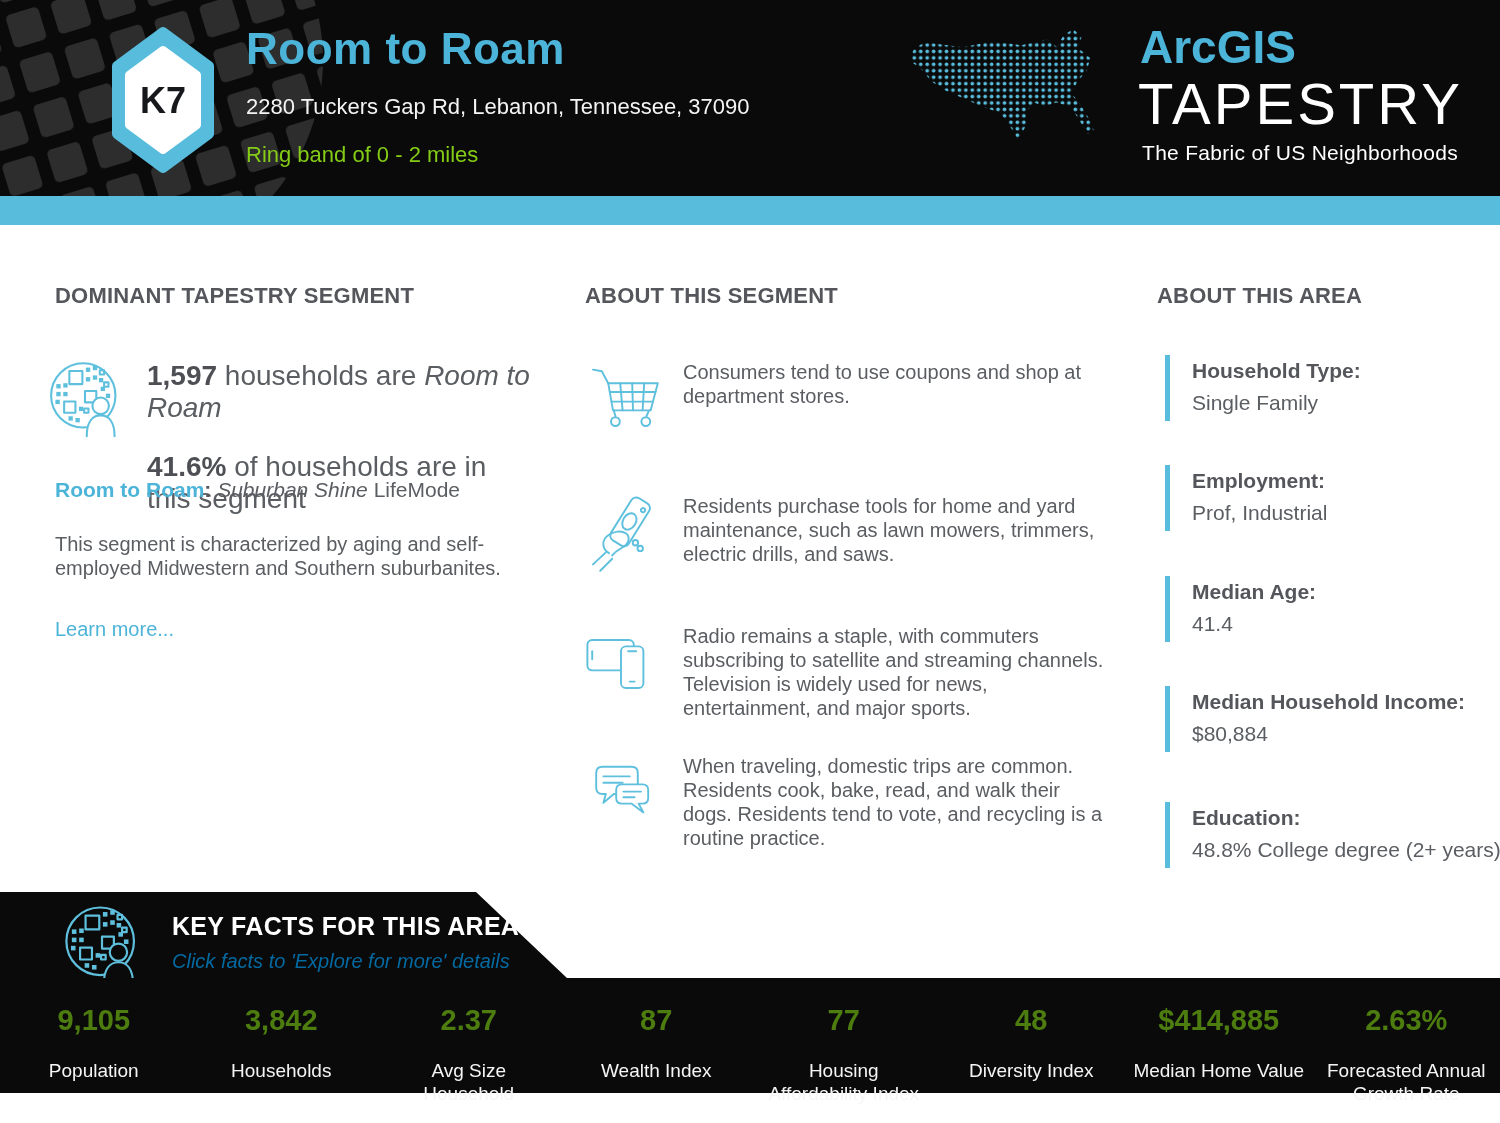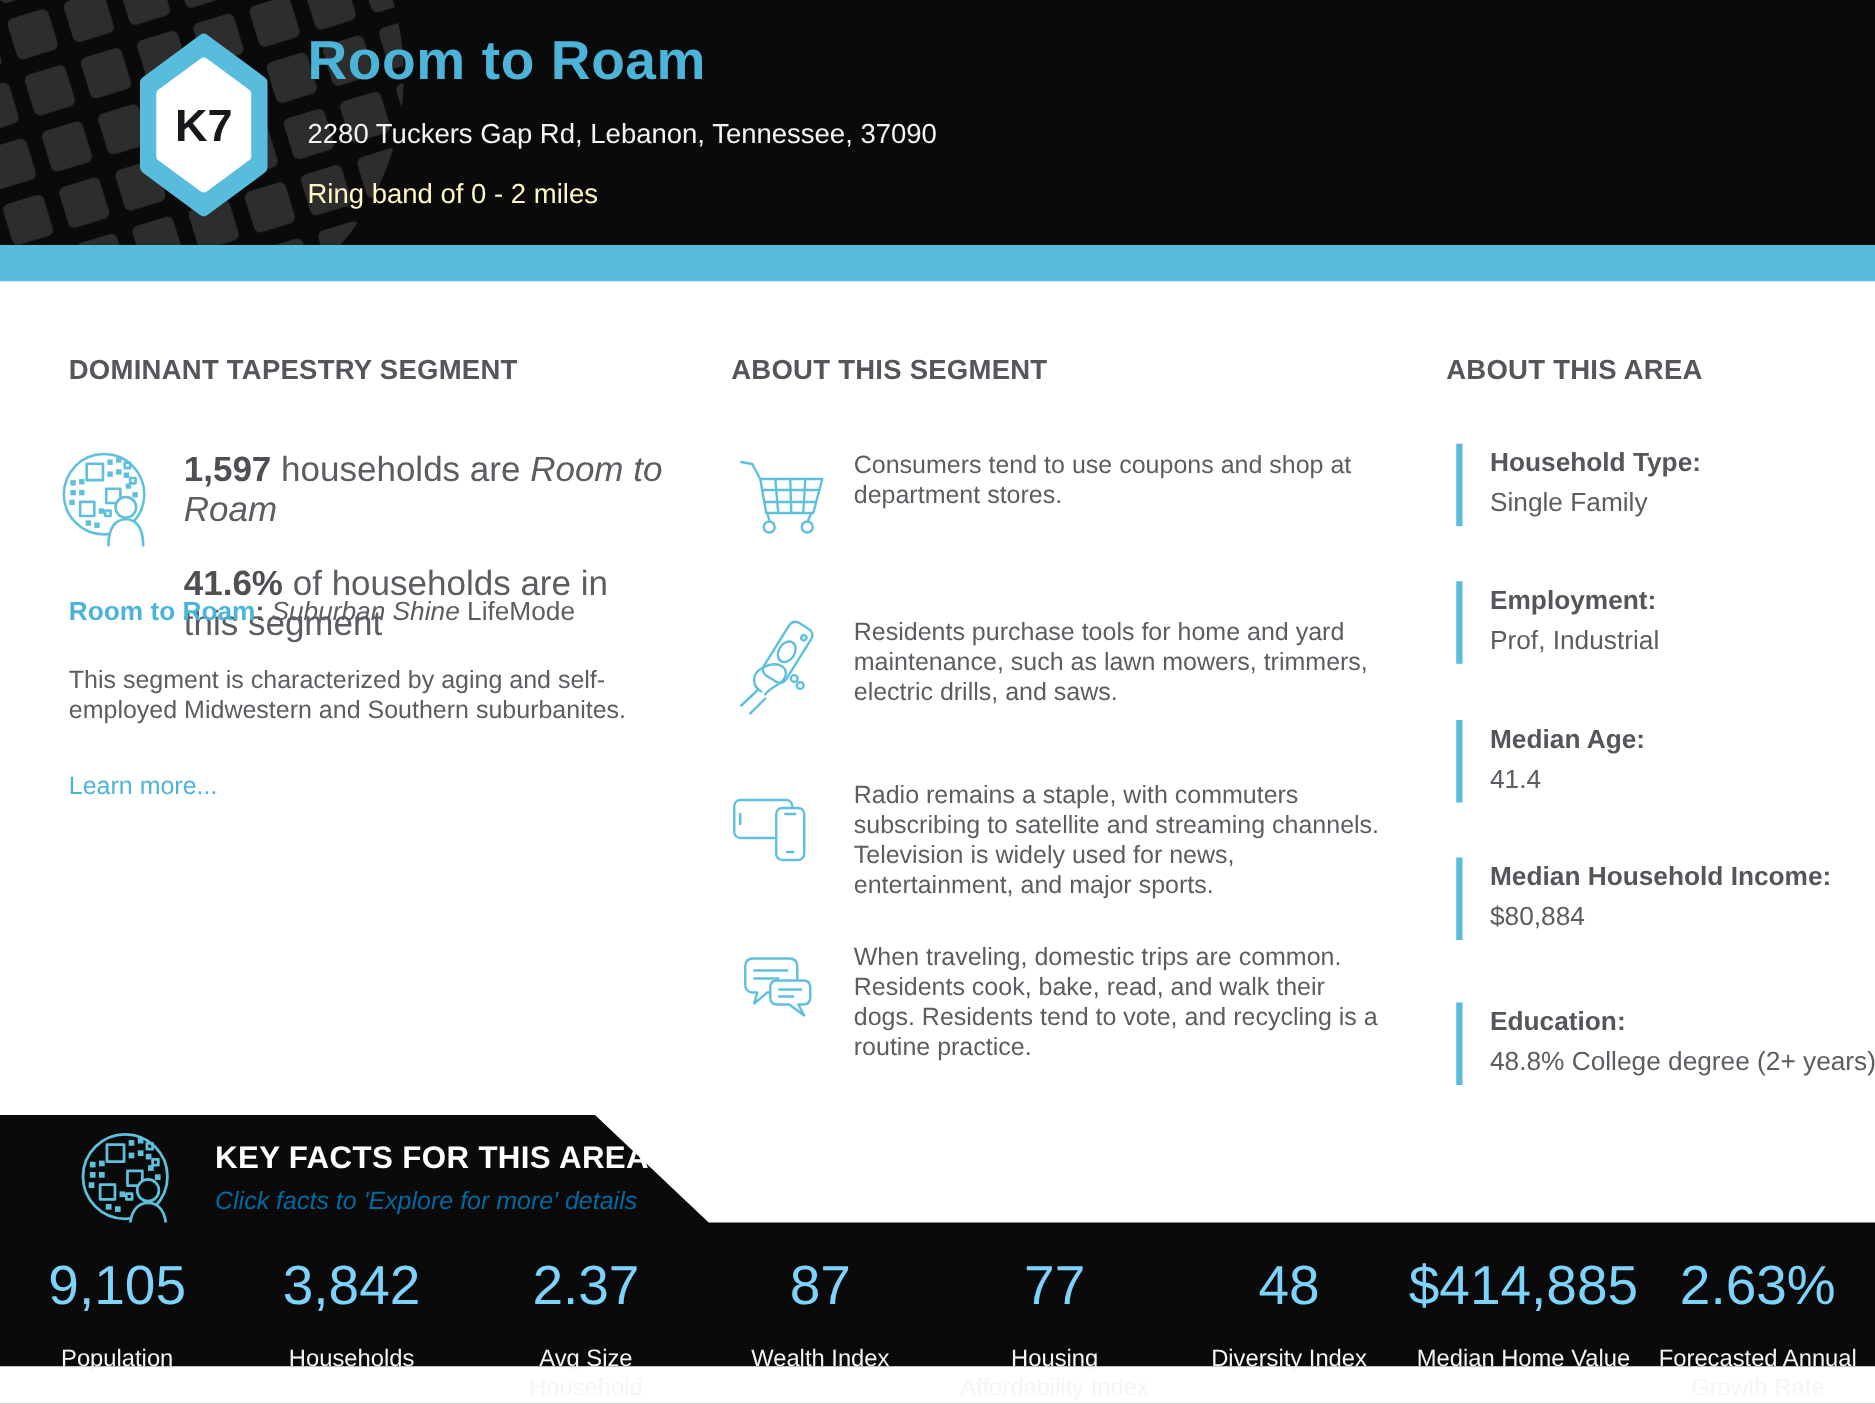--- a/index.html
+++ b/index.html
@@ -7,21 +7,21 @@
         font-family:"Liberation Sans", sans-serif;}
 
   
   .hdr{position:absolute;left:0;top:0;width:1500px;height:196px;background:#0a0a0a;overflow:hidden;}
   .tile-blob{position:absolute;left:-95px;top:-150px;}
   .hexwrap{position:absolute;left:110px;top:26px;width:106px;height:148px;}
   .hdr-text{position:absolute;left:246px;top:0;}
   .hdr-title{margin:0;position:absolute;left:0;top:24px;width:600px;
              font-size:44px;font-weight:bold;color:#4cb4d8;letter-spacing:0.5px;white-space:nowrap;}
   .hdr-address{position:absolute;left:0;top:94px;width:640px;font-size:22px;color:#f4f4f4;white-space:nowrap;}
-  .hdr-ring{position:absolute;left:0;top:142px;width:640px;font-size:22px;color:#fef9c3;white-space:nowrap;}
+  .hdr-ring{position:absolute;left:0;top:142px;width:640px;font-size:22px;color:#84cc16;white-space:nowrap;}
   .logo{position:absolute;left:890px;top:0;width:610px;height:196px;}
   .usmap{position:absolute;left:8px;top:16px;}
   .logo-arcgis{position:absolute;left:250px;top:20px;font-size:46px;font-weight:bold;color:#4cb4d8;}
   .logo-tapestry{position:absolute;left:248px;top:70px;font-size:58px;font-weight:normal;color:#ffffff;letter-spacing:3px;}
   .logo-tagline{position:absolute;left:252px;top:141px;font-size:21px;color:#ffffff;letter-spacing:0.3px;}
 
   .stripe{position:absolute;left:0;top:196px;width:1500px;height:29px;background:#58bcdc;}
 
   
   h2.sec{margin:0;font-size:22px;font-weight:bold;color:#54565b;letter-spacing:0.2px;}
@@ -64,21 +64,21 @@
   
   .banner{position:absolute;left:0;top:892px;width:1272px;height:201px;}
   .banner-left{position:absolute;left:0;top:0;width:568px;height:87px;background:#0a0a0a;
                clip-path:polygon(0 0,476px 0,568px 87px,0 87px);}
   .banner-bar{position:absolute;left:0;top:86px;width:1500px;height:115px;background:#0a0a0a;}
   .kf-icon{position:absolute;left:60px;top:8px;width:84px;height:88px;color:#5fc0de;}
   .kf-title{position:absolute;left:172px;top:20px;font-size:25px;font-weight:bold;color:#ffffff;letter-spacing:0.3px;}
   .kf-sub{position:absolute;left:172px;top:58px;font-size:20px;font-style:italic;color:#0369a1;}
   .facts-row{display:flex;width:1500px;padding-top:26px;}
   .kfact{flex:1 1 0;text-align:center;cursor:pointer;}
-  .kfact-value{font-size:44px;font-weight:normal;color:#7dd3fc;}
+  .kfact-value{font-size:29px;font-weight:bold;color:#4d7c0f;}
   .kfact-label{font-size:19px;line-height:23px;color:#f5f5f5;margin:22px auto 4px auto;}
   .kfact:nth-child(3) .kfact-label{max-width:96px;}
   .kfact:nth-child(5) .kfact-label{max-width:172px;}
   .kfact:nth-child(8) .kfact-label{max-width:172px;}
 
   svg .st{fill:none;stroke:currentColor;stroke-width:2.4;stroke-linecap:round;stroke-linejoin:round;}
   svg .stf{fill:currentColor;stroke:none;}
 </style>
 </head>
 <body>
@@ -104,20 +104,36 @@
         <text x="53" y="87" text-anchor="middle" font-size="36" font-weight="bold" fill="#16181c">K7</text>
       </svg>
     </div>
 
     <div class="hdr-text">
       <h1 class="hdr-title">Room to Roam</h1>
       <div class="hdr-address">2280 Tuckers Gap Rd, Lebanon, Tennessee, 37090</div>
       <div class="hdr-ring">Ring band of 0 - 2 miles</div>
     </div>
 
+    <div class="logo">
+      <svg class="usmap" viewBox="0 0 240 150" width="242" height="151">
+        <defs>
+          <pattern id="dotpat" width="6.4" height="6.4" patternUnits="userSpaceOnUse">
+            <circle cx="3.2" cy="3.2" r="1.85" fill="#58bcdc"></circle>
+          </pattern>
+        </defs>
+        <path fill="url(#dotpat)" d="M12,40 C16,30 24,26 34,27 L64,31 L94,25 L122,29 L148,23
+          L158,31 L164,19 L174,13 L182,21 L179,32 L191,42 L187,55 L178,65 L172,77
+          L179,85 L189,101 L195,115 L188,117 L179,102 L171,90 L157,86 L145,90 L135,86
+          L129,93 L127,109 L119,123 L109,106 L101,96 L83,90 L65,82 L47,74 L33,65 L23,53 L15,47 Z"></path>
+      </svg>
+      <div class="logo-arcgis">ArcGIS</div>
+      <div class="logo-tapestry">TAPESTRY</div>
+      <div class="logo-tagline">The Fabric of US Neighborhoods</div>
+    </div>
   </div>
 
   <div class="stripe"></div>
 
   <section class="col col-dominant">
     <h2 class="sec">DOMINANT TAPESTRY SEGMENT</h2>
 
     <div class="fact-row">
       <svg class="fact-icon" viewBox="0 0 92 96">
         <circle class="st" cx="44" cy="45" r="37"></circle>

